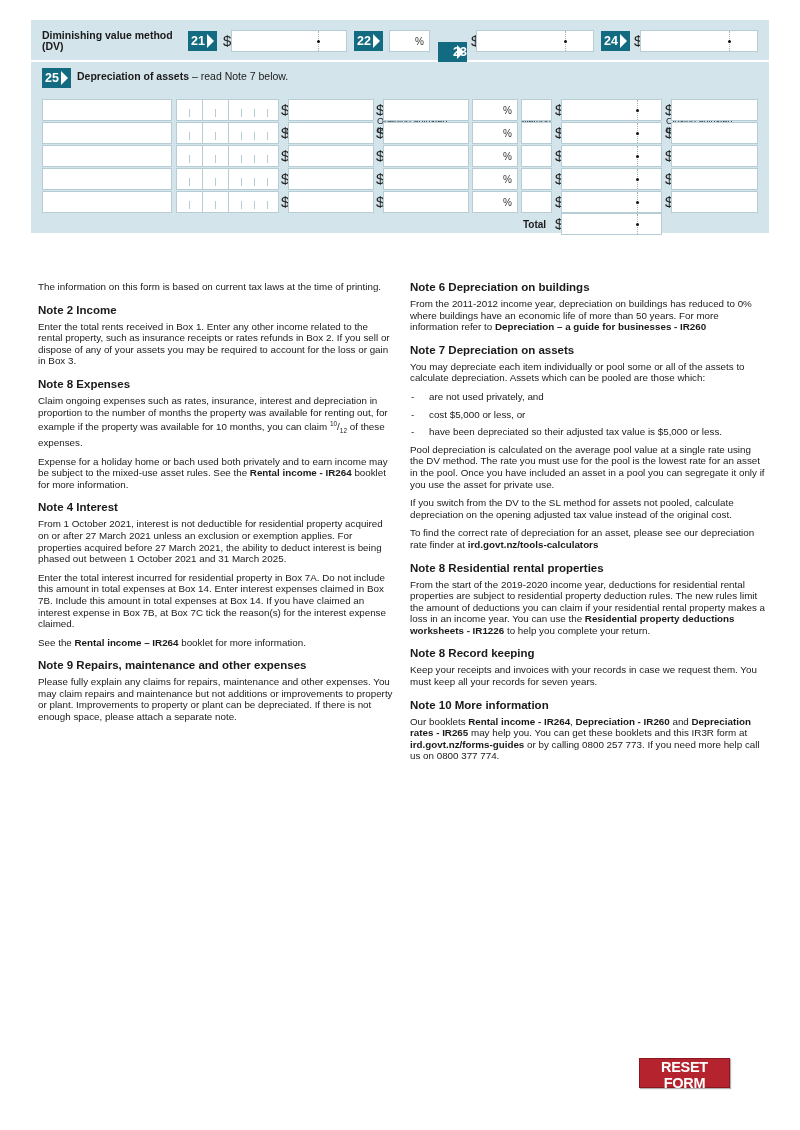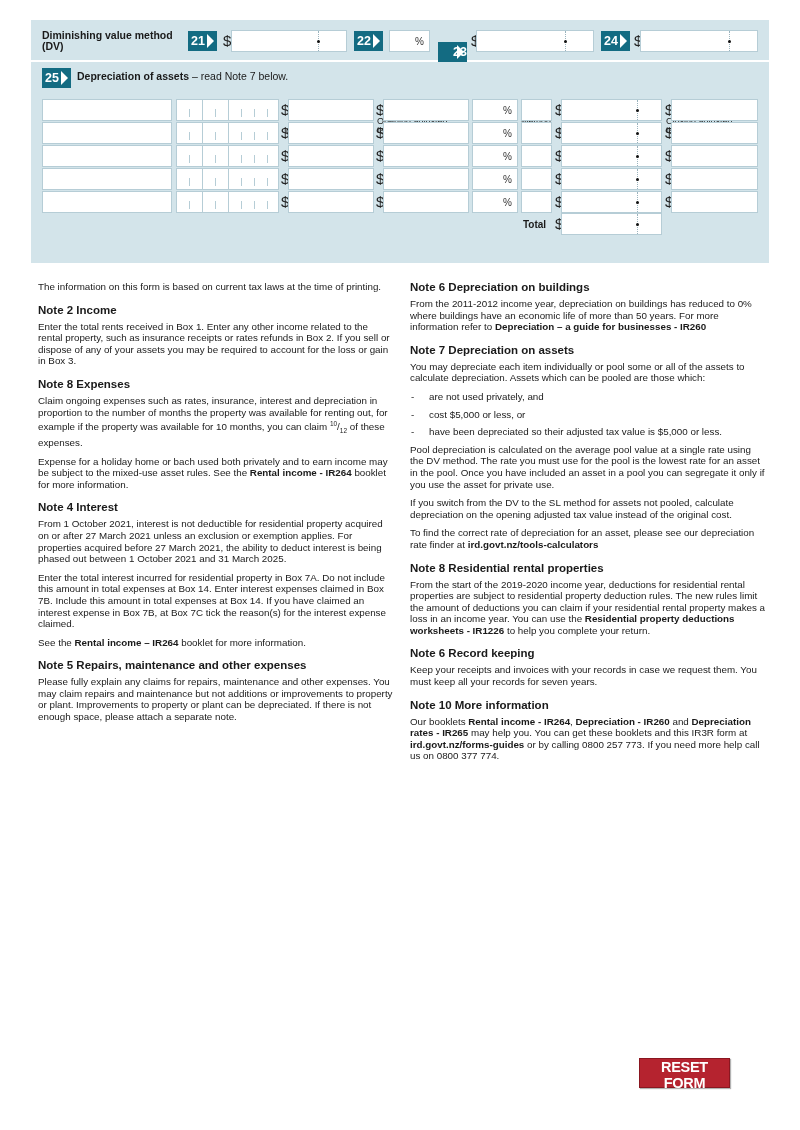--- a/index.html
+++ b/index.html
@@ -1,21 +1,21 @@
 <!DOCTYPE html>
 <html><head>
 <meta charset="utf-8">
 <style>
   * { box-sizing: border-box; margin: 0; padding: 0; }
   html, body { width: 800px; height: 1130px; background: #ffffff; }
   body { position: relative; font-family: "Liberation Sans", sans-serif; color: #1a1a1a; overflow: hidden; }
 
   .panel { position: absolute; left: 31px; width: 738px; background: #d3e4ea; }
   .panel-dv { top: 20px; height: 40px; }
-  .panel-dep { top: 62px; height: 201px; }
+  .panel-dep { top: 62px; height: 171px; }
 
   .dv-label { position: absolute; left: 11px; top: 10px; font-size: 10.5px; font-weight: bold; line-height: 11px; }
 
   .badge { position: absolute; height: 20px; background: #136b82; color: #fff; font-weight: bold; font-size: 12.5px; line-height: 20px; padding-left: 3px; width: 29px; }
   .badge .num { display: inline-block; }
   .badge .arrow { position: absolute; right: 3px; top: 3px; width: 0; height: 0; border-top: 7px solid transparent; border-bottom: 7px solid transparent; border-left: 7px solid #ffffff; }
 
   .cur { position: absolute; font-size: 15px; line-height: 22px; color: #222; }
   .box { position: absolute; background: #fff; border: 1px solid #b6cdd6; height: 22px; }
   .box .dec { position: absolute; top: 0; bottom: 0; border-left: 1px dotted #9ab3bd; }
@@ -281,21 +281,21 @@
   </div>
 
   <div class="sec">
     <h3>Note 4 Interest</h3>
     <p>From 1 October 2021, interest is not deductible for residential property acquired on or after 27 March 2021 unless an exclusion or exemption applies. For properties acquired before 27 March 2021, the ability to deduct interest is being phased out between 1 October 2021 and 31 March 2025.</p>
     <p>Enter the total interest incurred for residential property in Box 7A. Do not include this amount in total expenses at Box 14. Enter interest expenses claimed in Box 7B. Include this amount in total expenses at Box 14. If you have claimed an interest expense in Box 7B, at Box 7C tick the reason(s) for the interest expense claimed.</p>
     <p><span>See the </span><b>Rental income – IR264</b><span> booklet for more information.</span></p>
   </div>
 
   <div class="sec">
-    <h3>Note 5  Repairs, maintenance and other expenses</h3>
+    <h3>Note 9  Repairs, maintenance and other expenses</h3>
     <p>Please fully explain any claims for repairs, maintenance and other expenses. You may claim repairs and maintenance but not additions or improvements to property or plant. Improvements to property or plant can be depreciated. If there is not enough space, please attach a separate note.</p>
   </div>
 </div>
 
 <div class="text" style="left:410px; top:281px; width:356px;">
   <div class="sec">
     <h3>Note 6  Depreciation on buildings</h3>
     <p><span>From the 2011-2012 income year, depreciation on buildings has reduced to 0% where buildings have an economic life of more than 50 years. For more information refer to </span><b>Depreciation – a guide for businesses - IR260</b></p>
   </div>
 
@@ -311,21 +311,21 @@
     <p>If you switch from the DV to the SL method for assets not pooled, calculate depreciation on the opening adjusted tax value instead of the original cost.</p>
     <p><span>To find the correct rate of depreciation for an asset, please see our depreciation rate finder at </span><b>ird.govt.nz/tools-calculators</b></p>
   </div>
 
   <div class="sec">
     <h3>Note 8 Residential rental properties</h3>
     <p><span>From the start of the 2019-2020 income year, deductions for residential rental properties are subject to residential property deduction rules. The new rules limit the amount of deductions you can claim if your residential rental property makes a loss in an income year. You can use the </span><b>Residential property deductions worksheets - IR1226</b><span> to help you complete your return.</span></p>
   </div>
 
   <div class="sec">
-    <h3>Note 6  Record keeping</h3>
+    <h3>Note 8  Record keeping</h3>
     <p>Keep your receipts and invoices with your records in case we request them. You must keep all your records for seven years.</p>
   </div>
 
   <div class="sec">
     <h3>Note 10  More information</h3>
     <p><span>Our booklets </span><b>Rental income - IR264</b><span>, </span><b>Depreciation - IR260</b><span> and </span><b>Depreciation rates - IR265</b><span> may help you. You can get these booklets and this IR3R form at </span><b>ird.govt.nz/forms-guides</b><span> or by calling 0800 257 773. If you need more help call us on 0800 377 774.</span></p>
   </div>
 </div>
 
 <button class="reset-btn">RESET FORM</button>

